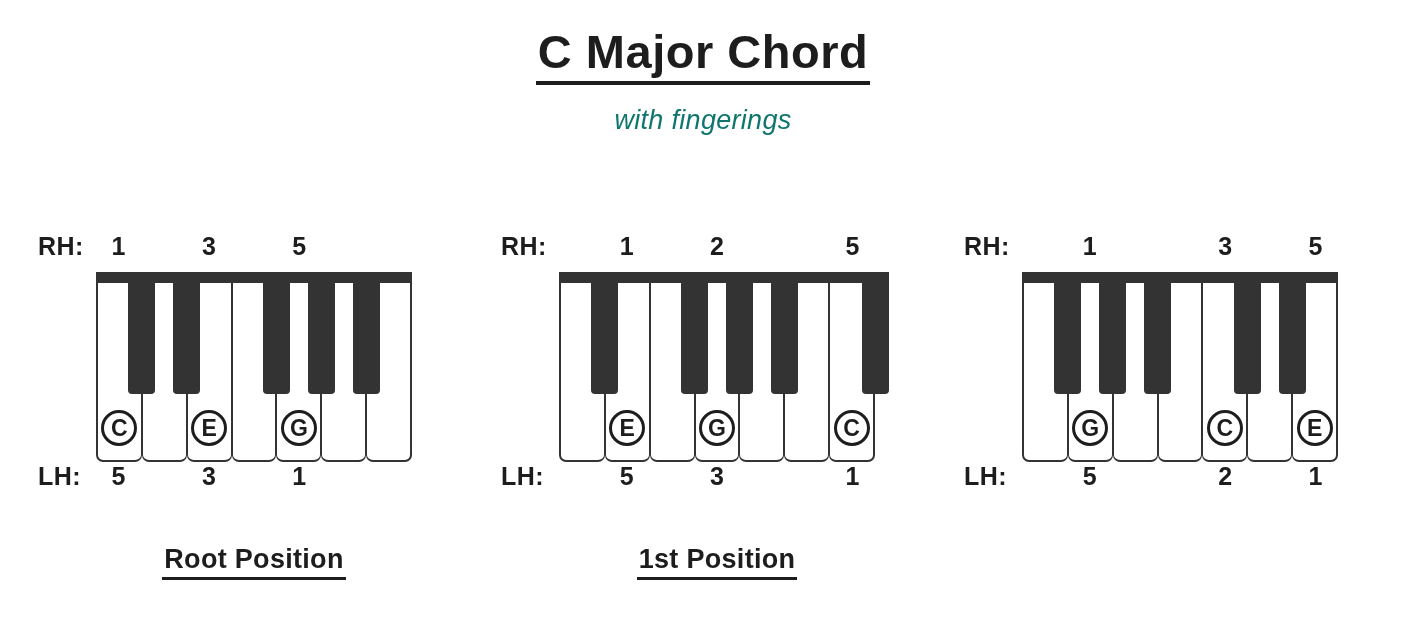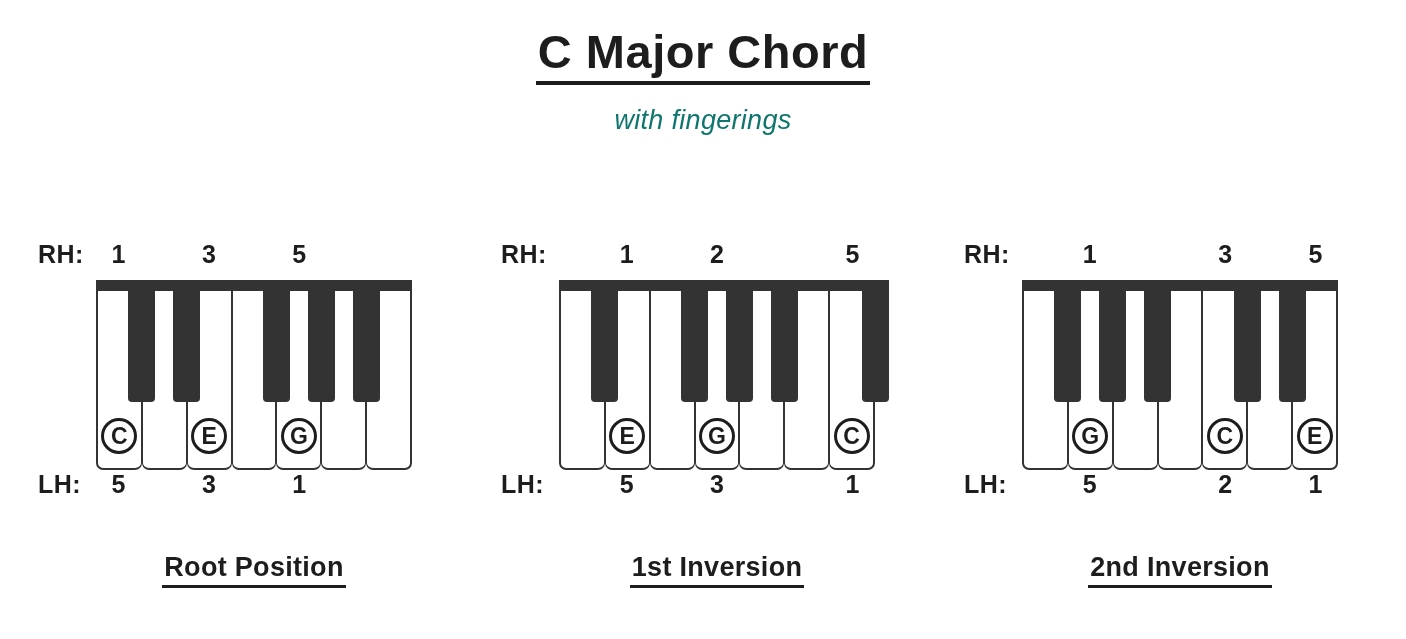--- a/index.html
+++ b/index.html
@@ -38,21 +38,21 @@
     margin-top: 20px;
     font-size: 27px;
     font-style: italic;
     color: #0f766e;
     letter-spacing: 0.3px;
   }
 
   
   .boards {
     position: absolute;
-    top: 240px;
+    top: 232px;
     left: 0;
     width: 100%;
     display: flex;
     justify-content: space-between;
     padding: 0 30px;
     box-sizing: border-box;
   }
   .board-col {
     width: 420px;
     display: flex;
@@ -250,21 +250,21 @@
         <div class="bkey" style="left: 167.071px;"></div>
         <div class="bkey" style="left: 212.214px;"></div>
         <div class="bkey" style="left: 302.5px;"></div>
       </div>
       <div class="hand-row hand-row-lh">
         <span class="hand-tag">LH:</span>
         <span class="finger" style="left: 133.714px;">5</span>
         <span class="finger" style="left: 224px;">3</span>
         <span class="finger" style="left: 359.429px;">1</span>
       </div>
-      <div class="caption-wrap"><div class="caption">1st Inversion</div></div>
+      <div class="caption-wrap"><div class="caption">1st Position</div></div>
     </div>
     <div class="board-col">
       <div class="hand-row hand-row-rh">
         <span class="hand-tag">RH:</span>
         <span class="finger" style="left: 133.714px;">1</span>
         <span class="finger" style="left: 269.143px;">3</span>
         <span class="finger" style="left: 359.429px;">5</span>
       </div>
       <div class="piano">
         <div class="rail"></div>
@@ -288,15 +288,14 @@
         <div class="bkey" style="left: 121.929px;"></div>
         <div class="bkey" style="left: 212.214px;"></div>
         <div class="bkey" style="left: 257.357px;"></div>
       </div>
       <div class="hand-row hand-row-lh">
         <span class="hand-tag">LH:</span>
         <span class="finger" style="left: 133.714px;">5</span>
         <span class="finger" style="left: 269.143px;">2</span>
         <span class="finger" style="left: 359.429px;">1</span>
       </div>
-      <div class="caption-wrap"><div class="caption">2nd Inversion</div></div>
     </div>
   </div>
 
 </body></html>

